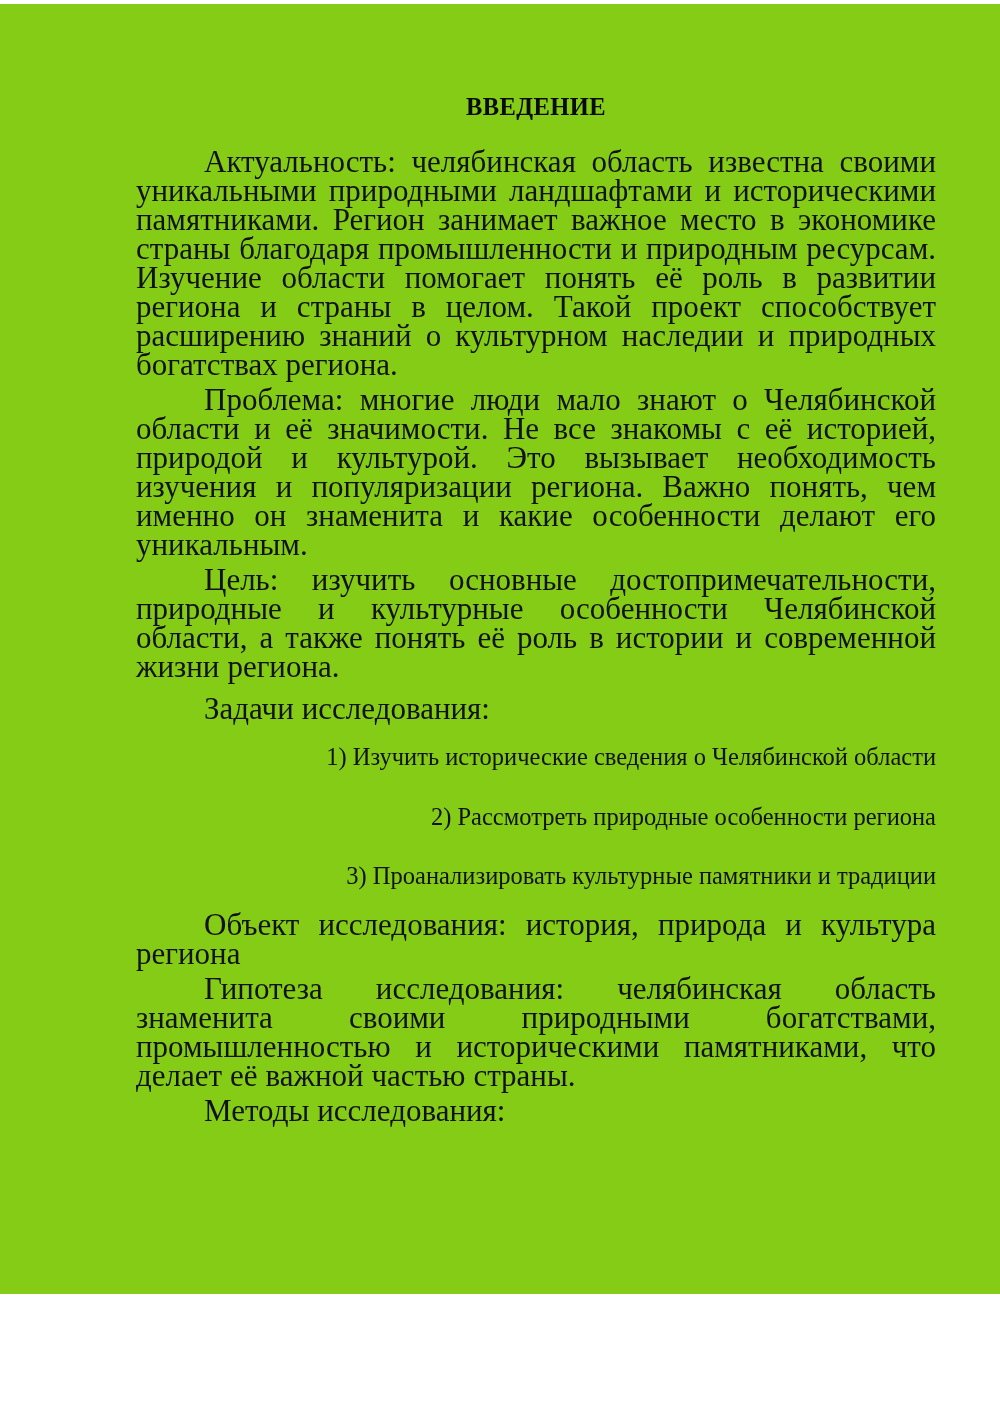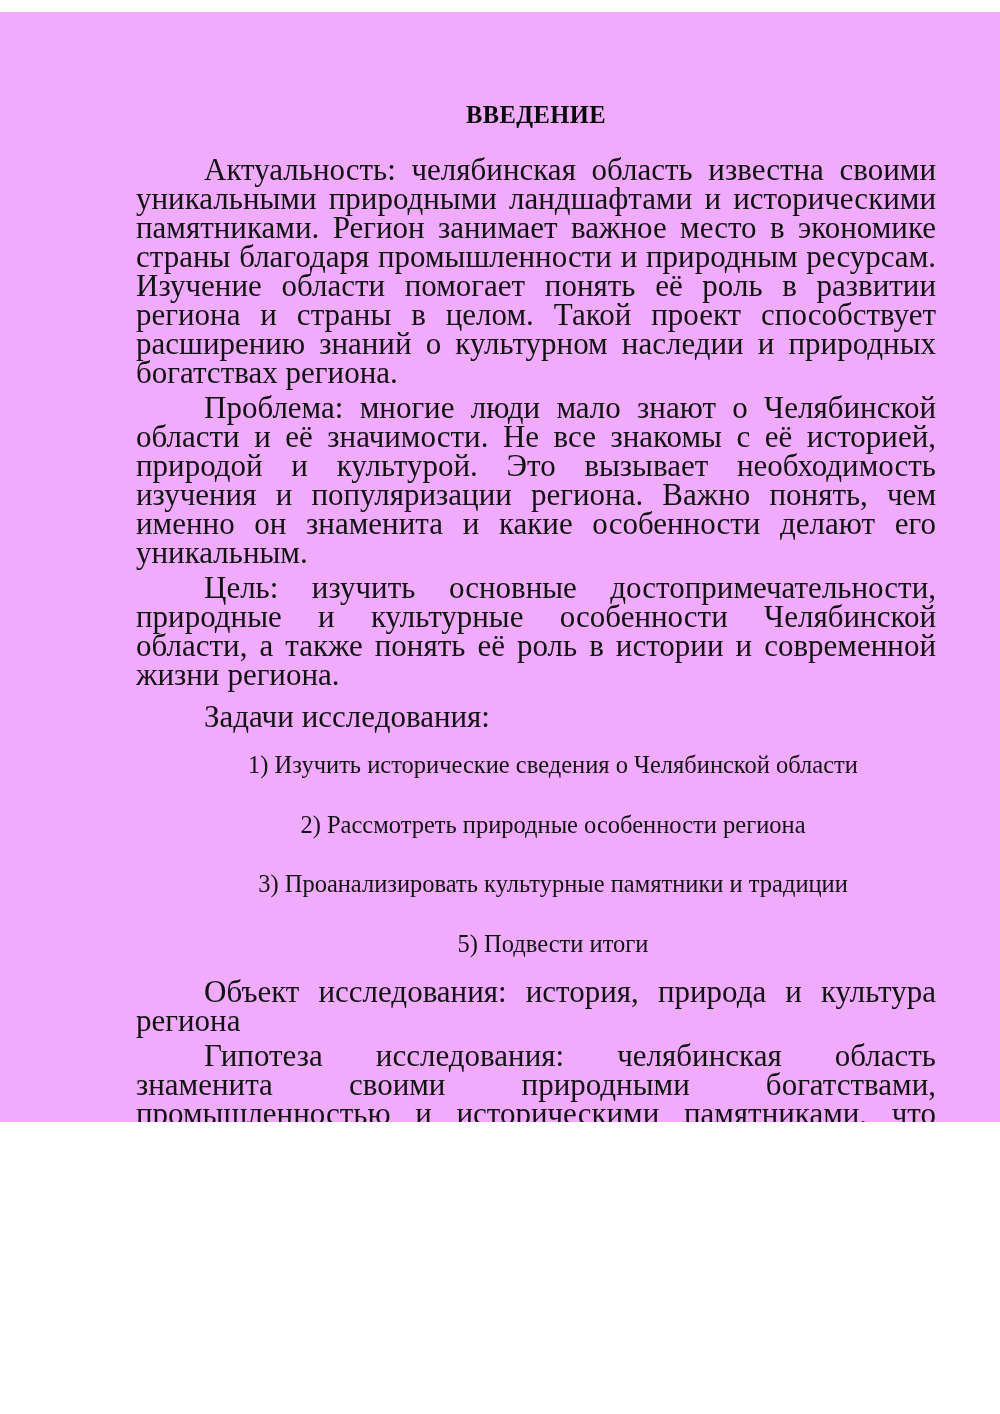--- a/index.html
+++ b/index.html
@@ -4,23 +4,23 @@
 <title>ВВЕДЕНИЕ</title>
 <style>
   html, body {
     margin: 0;
     padding: 0;
     background: #ffffff;
   }
   .page {
     position: relative;
     width: 1000px;
-    height: 1110px;
-    background: #f0abfc;
-    margin: 12px auto;
+    height: 1290px;
+    background: #84cc16;
+    margin: 4px auto;
     overflow: hidden;
     font-family: "Liberation Serif", "DejaVu Serif", serif;
     color: #0d0d0d;
     box-sizing: border-box;
   }
   .content {
     position: absolute;
     left: 136px;
     top: 88px;
     width: 800px;
@@ -42,21 +42,21 @@
     margin: 0 0 6px 0;
     text-indent: 68px;
     color: #121212;
     word-spacing: 0.2px;
   }
   .para.last-line-left {
     text-align-last: left;
     font-family: Liberation Serif, serif;
   }
   .listline {
-    text-align: center;
+    text-align: right;
     font-size: 24.5px;
     line-height: 41.5px;
     margin: 0;
     padding-left: 34px;
     text-indent: 0;
     color: #121212;
   }
   .spacer-sm { height: 13px; }
   .spacer-xs { height: 7px; }
   .listblock { margin: 0; padding: 0; }
@@ -91,21 +91,20 @@
     <div class="spacer-xs"></div>
 
     <p class="para last-line-left">Задачи исследования:</p>
 
     <div class="spacer-xs"></div>
 
     <div class="listblock">
       <p class="listline">1) Изучить исторические сведения о Челябинской области</p>
       <p class="listline">2) Рассмотреть природные особенности региона</p>
       <p class="listline">3) Проанализировать культурные памятники и традиции</p>
-      <p class="listline">5) Подвести итоги</p>
     </div>
 
     <div class="spacer-sm"></div>
 
     <p class="para last-line-left">Объект исследования: история, природа и культура региона</p>
 
 
     <p class="para">Гипотеза исследования: челябинская область знаменита своими природными богатствами, промышленностью и историческими памятниками, что делает её важной частью страны.</p>
 
     <p class="para last-line-left">Методы исследования:</p>

